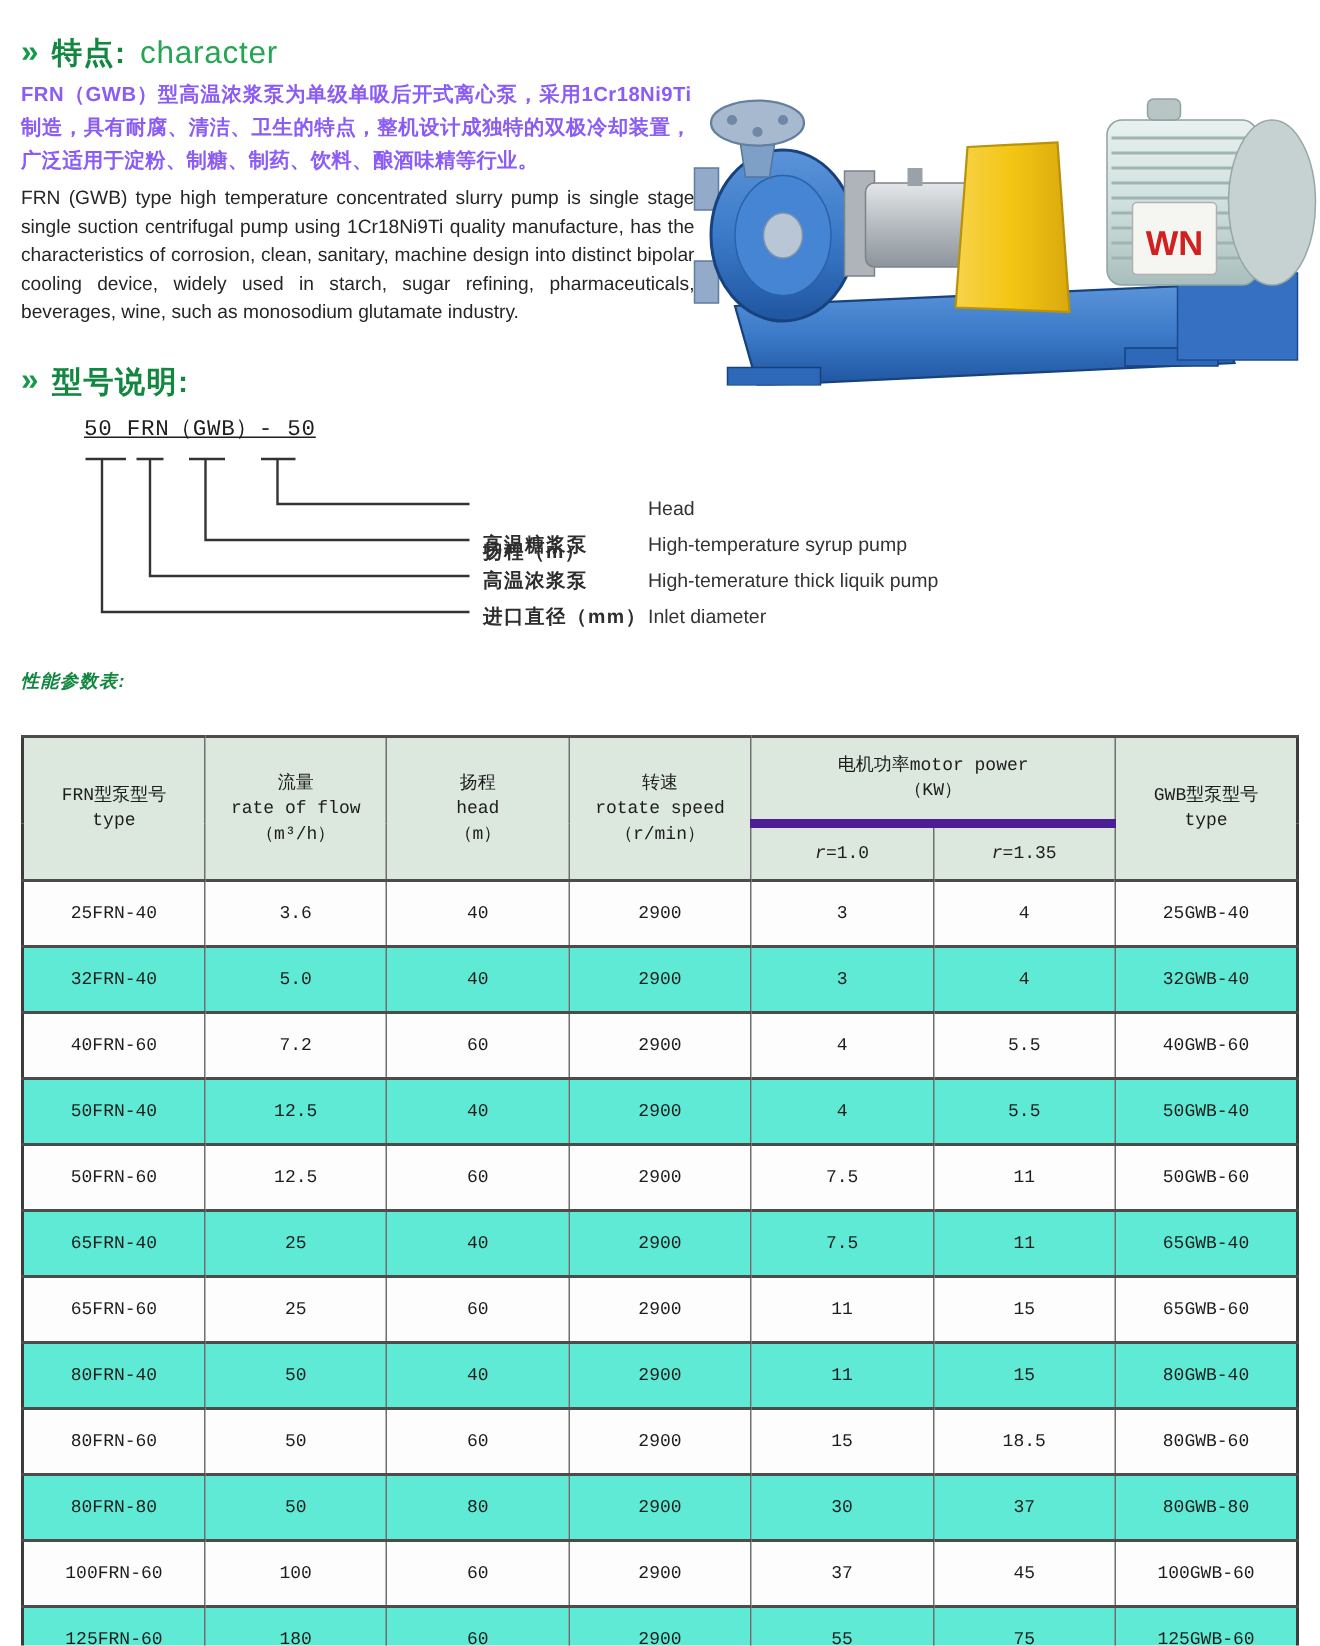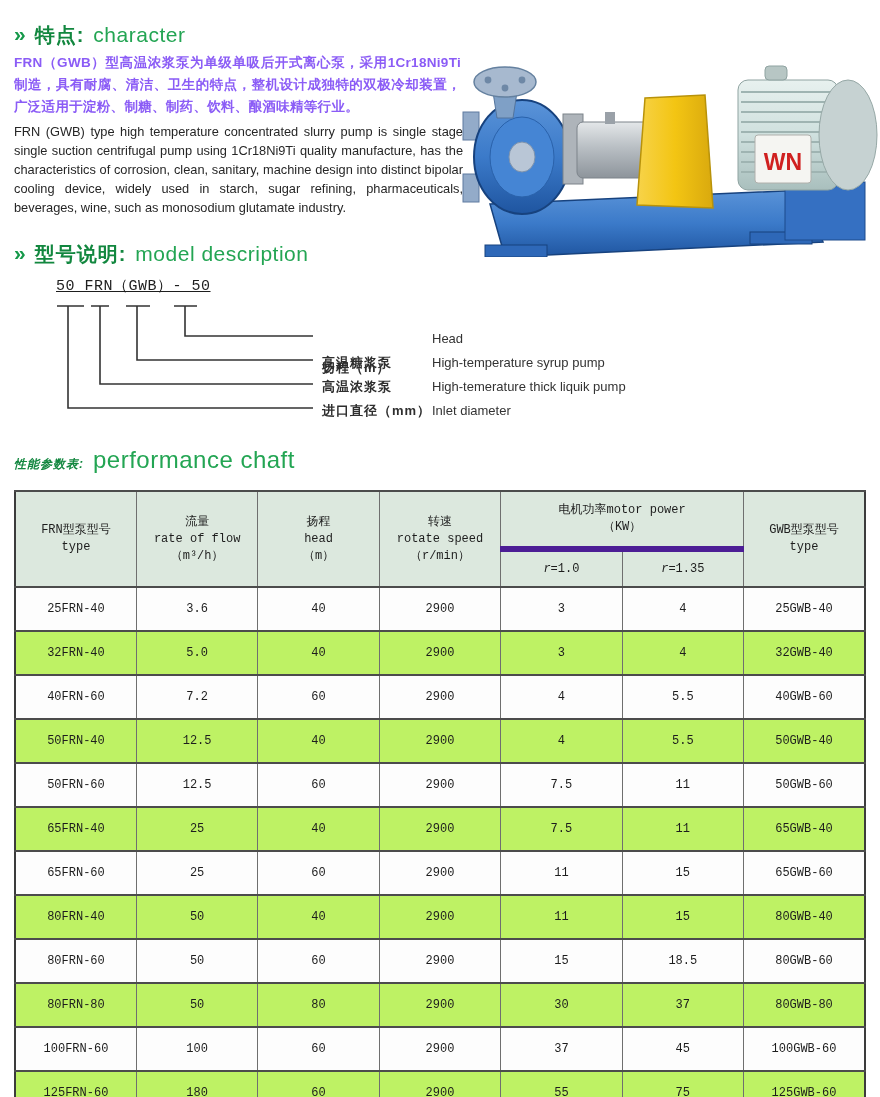--- a/index.html
+++ b/index.html
@@ -57,21 +57,21 @@
     text-align:center;vertical-align:middle;
     font-weight:400;padding:0;
   }
   table.perf thead th{background:#dce8de;}
   table.perf thead .hline{line-height:17px;}
   table.perf thead tr.top-row th{height:54px;}
   table.perf thead tr.sub-row th{height:34px;}
   table.perf thead th.group-head{border-bottom:6px solid #4c1d95;}
   table.perf thead th.sub-head::first-letter{font-style:italic;}
   table.perf tbody td{height:42px;}
-  table.perf tbody tr.row-gray td{background:#bef264;}
+  table.perf tbody tr.row-gray td{background:#5eead4;}
   table.perf tbody tr.row-white td{background:#fdfdfd;}
 </style>
 </head>
 <body>
 
 <div class="abs heading" style="left:14px;top:22px;">
   <span class="marker">»</span>
   <span class="zh">特点:</span>
   <span class="en">character</span>
 </div>
@@ -142,21 +142,20 @@
   <ellipse cx="393" cy="93" rx="29" ry="55" fill="#c6d2d2" stroke="#96a8a6"></ellipse>
   <rect x="310" y="24" width="22" height="14" rx="4" fill="#b7c6c4" stroke="#8fa3a1"></rect>
 
   <rect x="300" y="93" width="56" height="48" rx="3" fill="#f5f5f2" stroke="#b0b0ac"></rect>
   <text x="328" y="128" text-anchor="middle" font-family="Liberation Sans, sans-serif" font-size="23" font-weight="900" fill="#d02020">WN</text>
 </svg>
 
 <div class="abs heading" style="left:14px;top:241px;">
   <span class="marker">»</span>
   <span class="zh">型号说明:</span>
-  <span class="en">model description</span>
 </div>
 
 <div class="abs model-code">50 FRN（GWB）- 50</div>
 <svg class="abs" style="left:0;top:300px;" width="880" height="125" viewBox="0 0 880 125">
   <g fill="none" stroke="#333" stroke-width="1.6">
     <path d="M57 6 H84 M68 6 V108 H313"></path>
     <path d="M91 6 H109 M100 6 V84 H313"></path>
     <path d="M126 6 H150 M137 6 V60 H313"></path>
     <path d="M174 6 H197 M185 6 V36 H313"></path>
   </g>
@@ -165,21 +164,20 @@
 <div class="abs model-label-en" style="left:432px;top:331px;">Head</div>
 <div class="abs model-label-zh" style="left:322px;top:354px;">高温糖浆泵</div>
 <div class="abs model-label-en" style="left:432px;top:355px;">High-temperature syrup pump</div>
 <div class="abs model-label-zh" style="left:322px;top:378px;">高温浓浆泵</div>
 <div class="abs model-label-en" style="left:432px;top:379px;">High-temerature thick liquik pump</div>
 <div class="abs model-label-zh" style="left:322px;top:402px;">进口直径（mm）</div>
 <div class="abs model-label-en" style="left:432px;top:403px;">Inlet diameter</div>
 
 <div class="abs heading small" style="left:14px;top:446px;">
   <span class="zh">性能参数表:</span>
-  <span class="en">performance chaft</span>
 </div>
 
 <table class="perf">
   <thead>
     <tr class="top-row">
       <th rowspan="2">
         <div class="hline">FRN型泵型号</div>
         <div class="hline">type</div>
       </th>
       <th rowspan="2">

